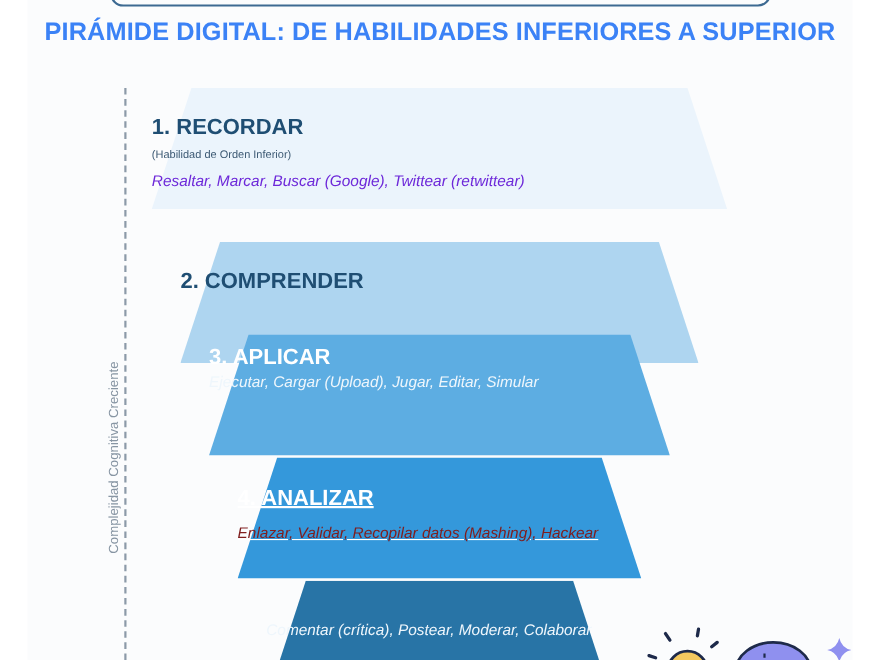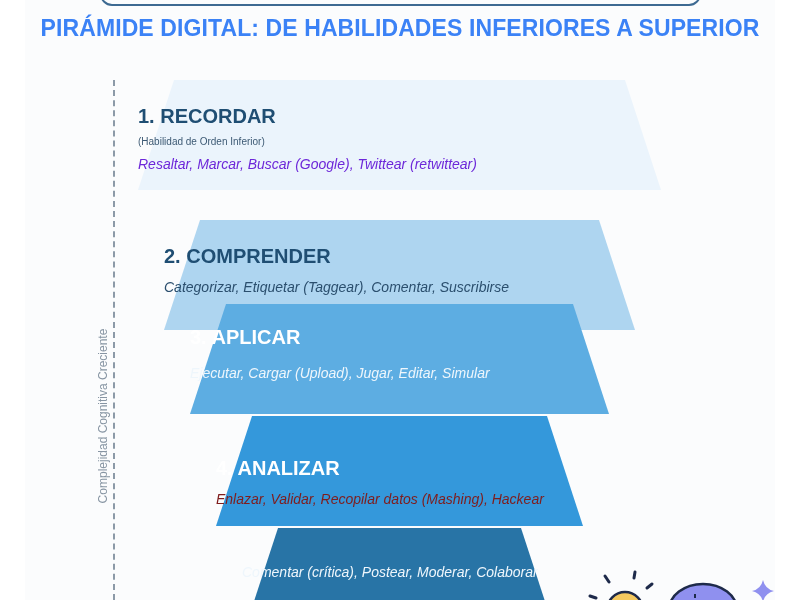--- a/index.html
+++ b/index.html
@@ -78,25 +78,25 @@
   #lvl1 { left: 138px; top: 80px; width: 523px; }
   #lvl1 .content { padding-top: 25px; color: #1f4e73; }
   #lvl1 .verbs { margin-top: 9px; color: #6d28d9; }
   #lvl1 .sub { color: #3d5a74; }
   
   #lvl2 { left: 164px; top: 192px; width: 471px; margin-top: 28px; }
   #lvl2 .content { padding-top: 25px; color: #1f4e73; }
   #lvl2 .verbs { margin-top: 11px; color: #2b4f6e; }
   
   #lvl3 { left: 190px; top: 304px; width: 419px; }
-  #lvl3 .content { padding-top: 22px; color: #ffffff; }
-  #lvl3 .verbs { margin-top: 16px; color: #eef6fc; }
+  #lvl3 .content { padding-top: 10px; color: #ffffff; }
+  #lvl3 .verbs { margin-top: 2px; color: #eef6fc; }
   
   #lvl4 { left: 216px; top: 416px; width: 367px; }
-  #lvl4 .content { padding-top: 41px; color: #ffffff; }
+  #lvl4 .content { padding-top: 26px; color: #ffffff; text-decoration: underline; }
   #lvl4 .verbs { margin-top: 11px; color: #7f1d1d; }
   
   #lvl5 { left: 242px; top: 528px; width: 315px; }
   #lvl5 .content { padding-top: 25px; color: #ffffff; }
   #lvl5 .verbs { margin-top: 11px; color: #eef6fc; white-space: nowrap; }
 
   .deco {
     position: absolute;
   }
 </style>
@@ -121,21 +121,20 @@
     <span class="verbs">Resaltar, Marcar, Buscar (Google), Twittear (retwittear)</span>
   </div>
 </div>
 
 <div class="level" id="lvl2">
   <svg class="shape" viewBox="0 0 471 110" preserveAspectRatio="none">
     <polygon points="36,0 435,0 471,110 0,110" fill="#aed5f0"></polygon>
   </svg>
   <div class="content">
     <span class="name">2. COMPRENDER</span>
-    <span class="verbs">Categorizar, Etiquetar (Taggear), Comentar, Suscribirse</span>
   </div>
 </div>
 
 <div class="level" id="lvl3">
   <svg class="shape" viewBox="0 0 419 110" preserveAspectRatio="none">
     <polygon points="36,0 383,0 419,110 0,110" fill="#5dade2"></polygon>
   </svg>
   <div class="content">
     <span class="name">3. APLICAR</span>
     <span class="verbs">Ejecutar, Cargar (Upload), Jugar, Editar, Simular</span>

